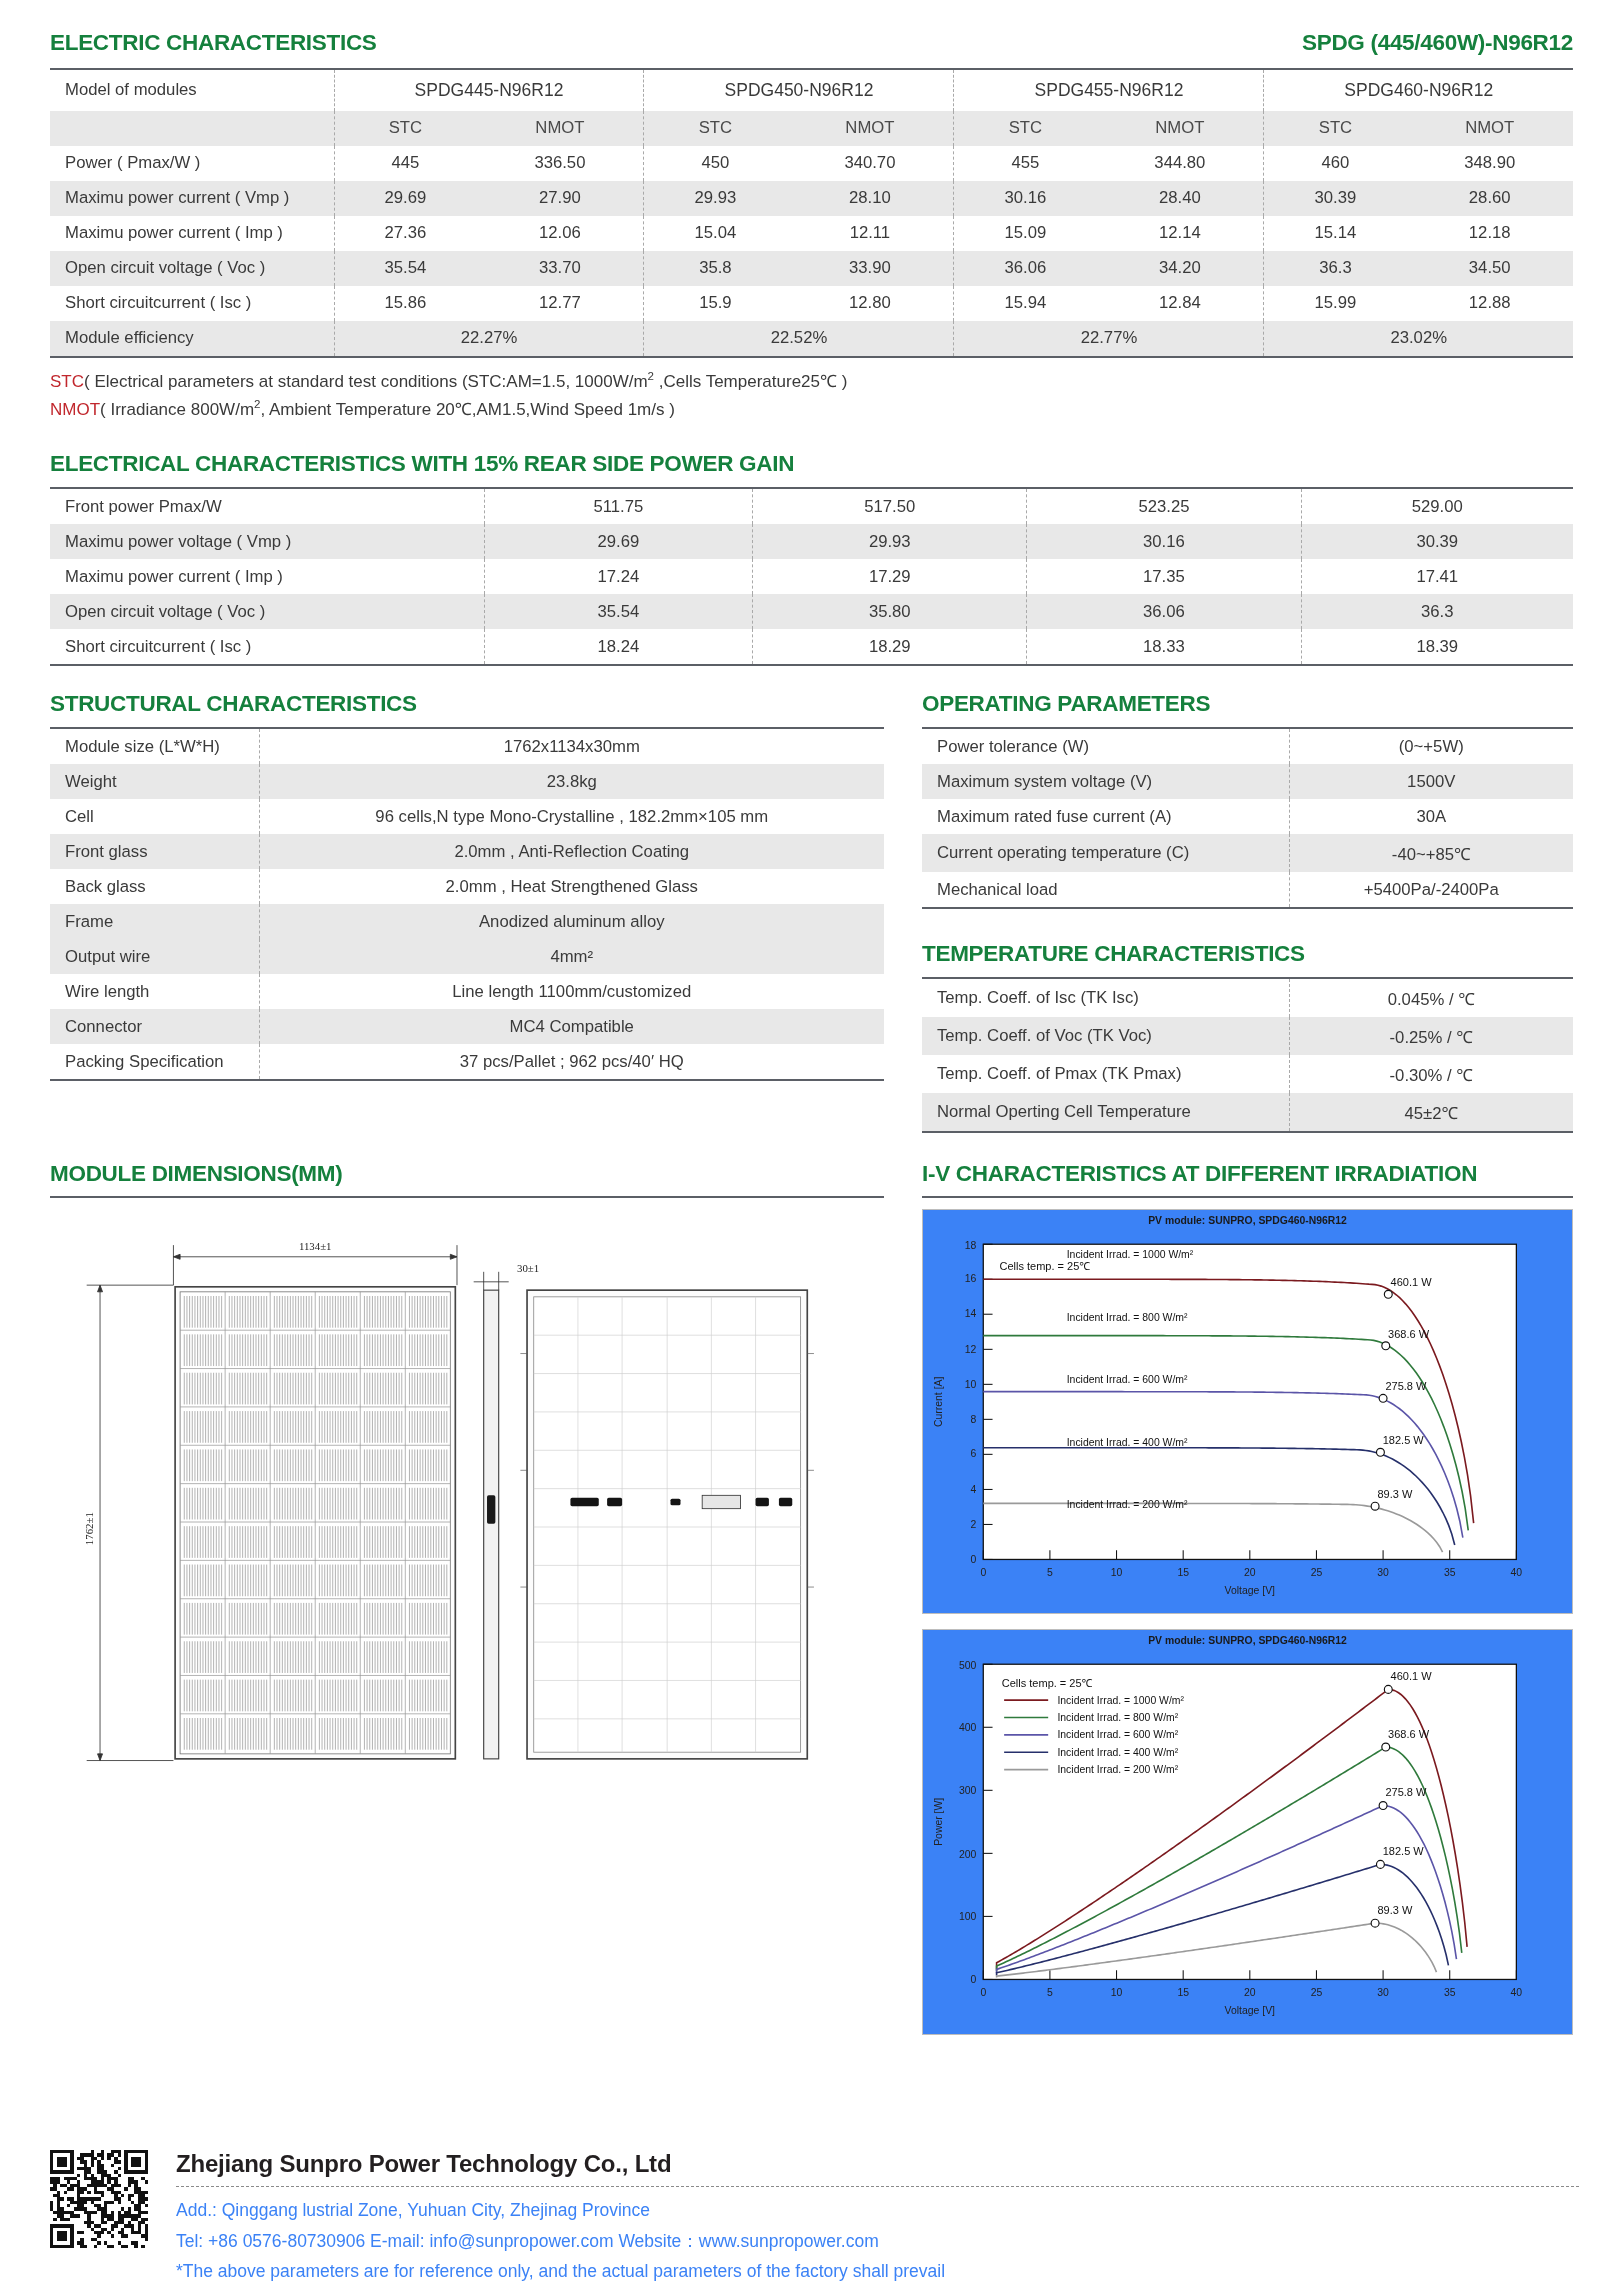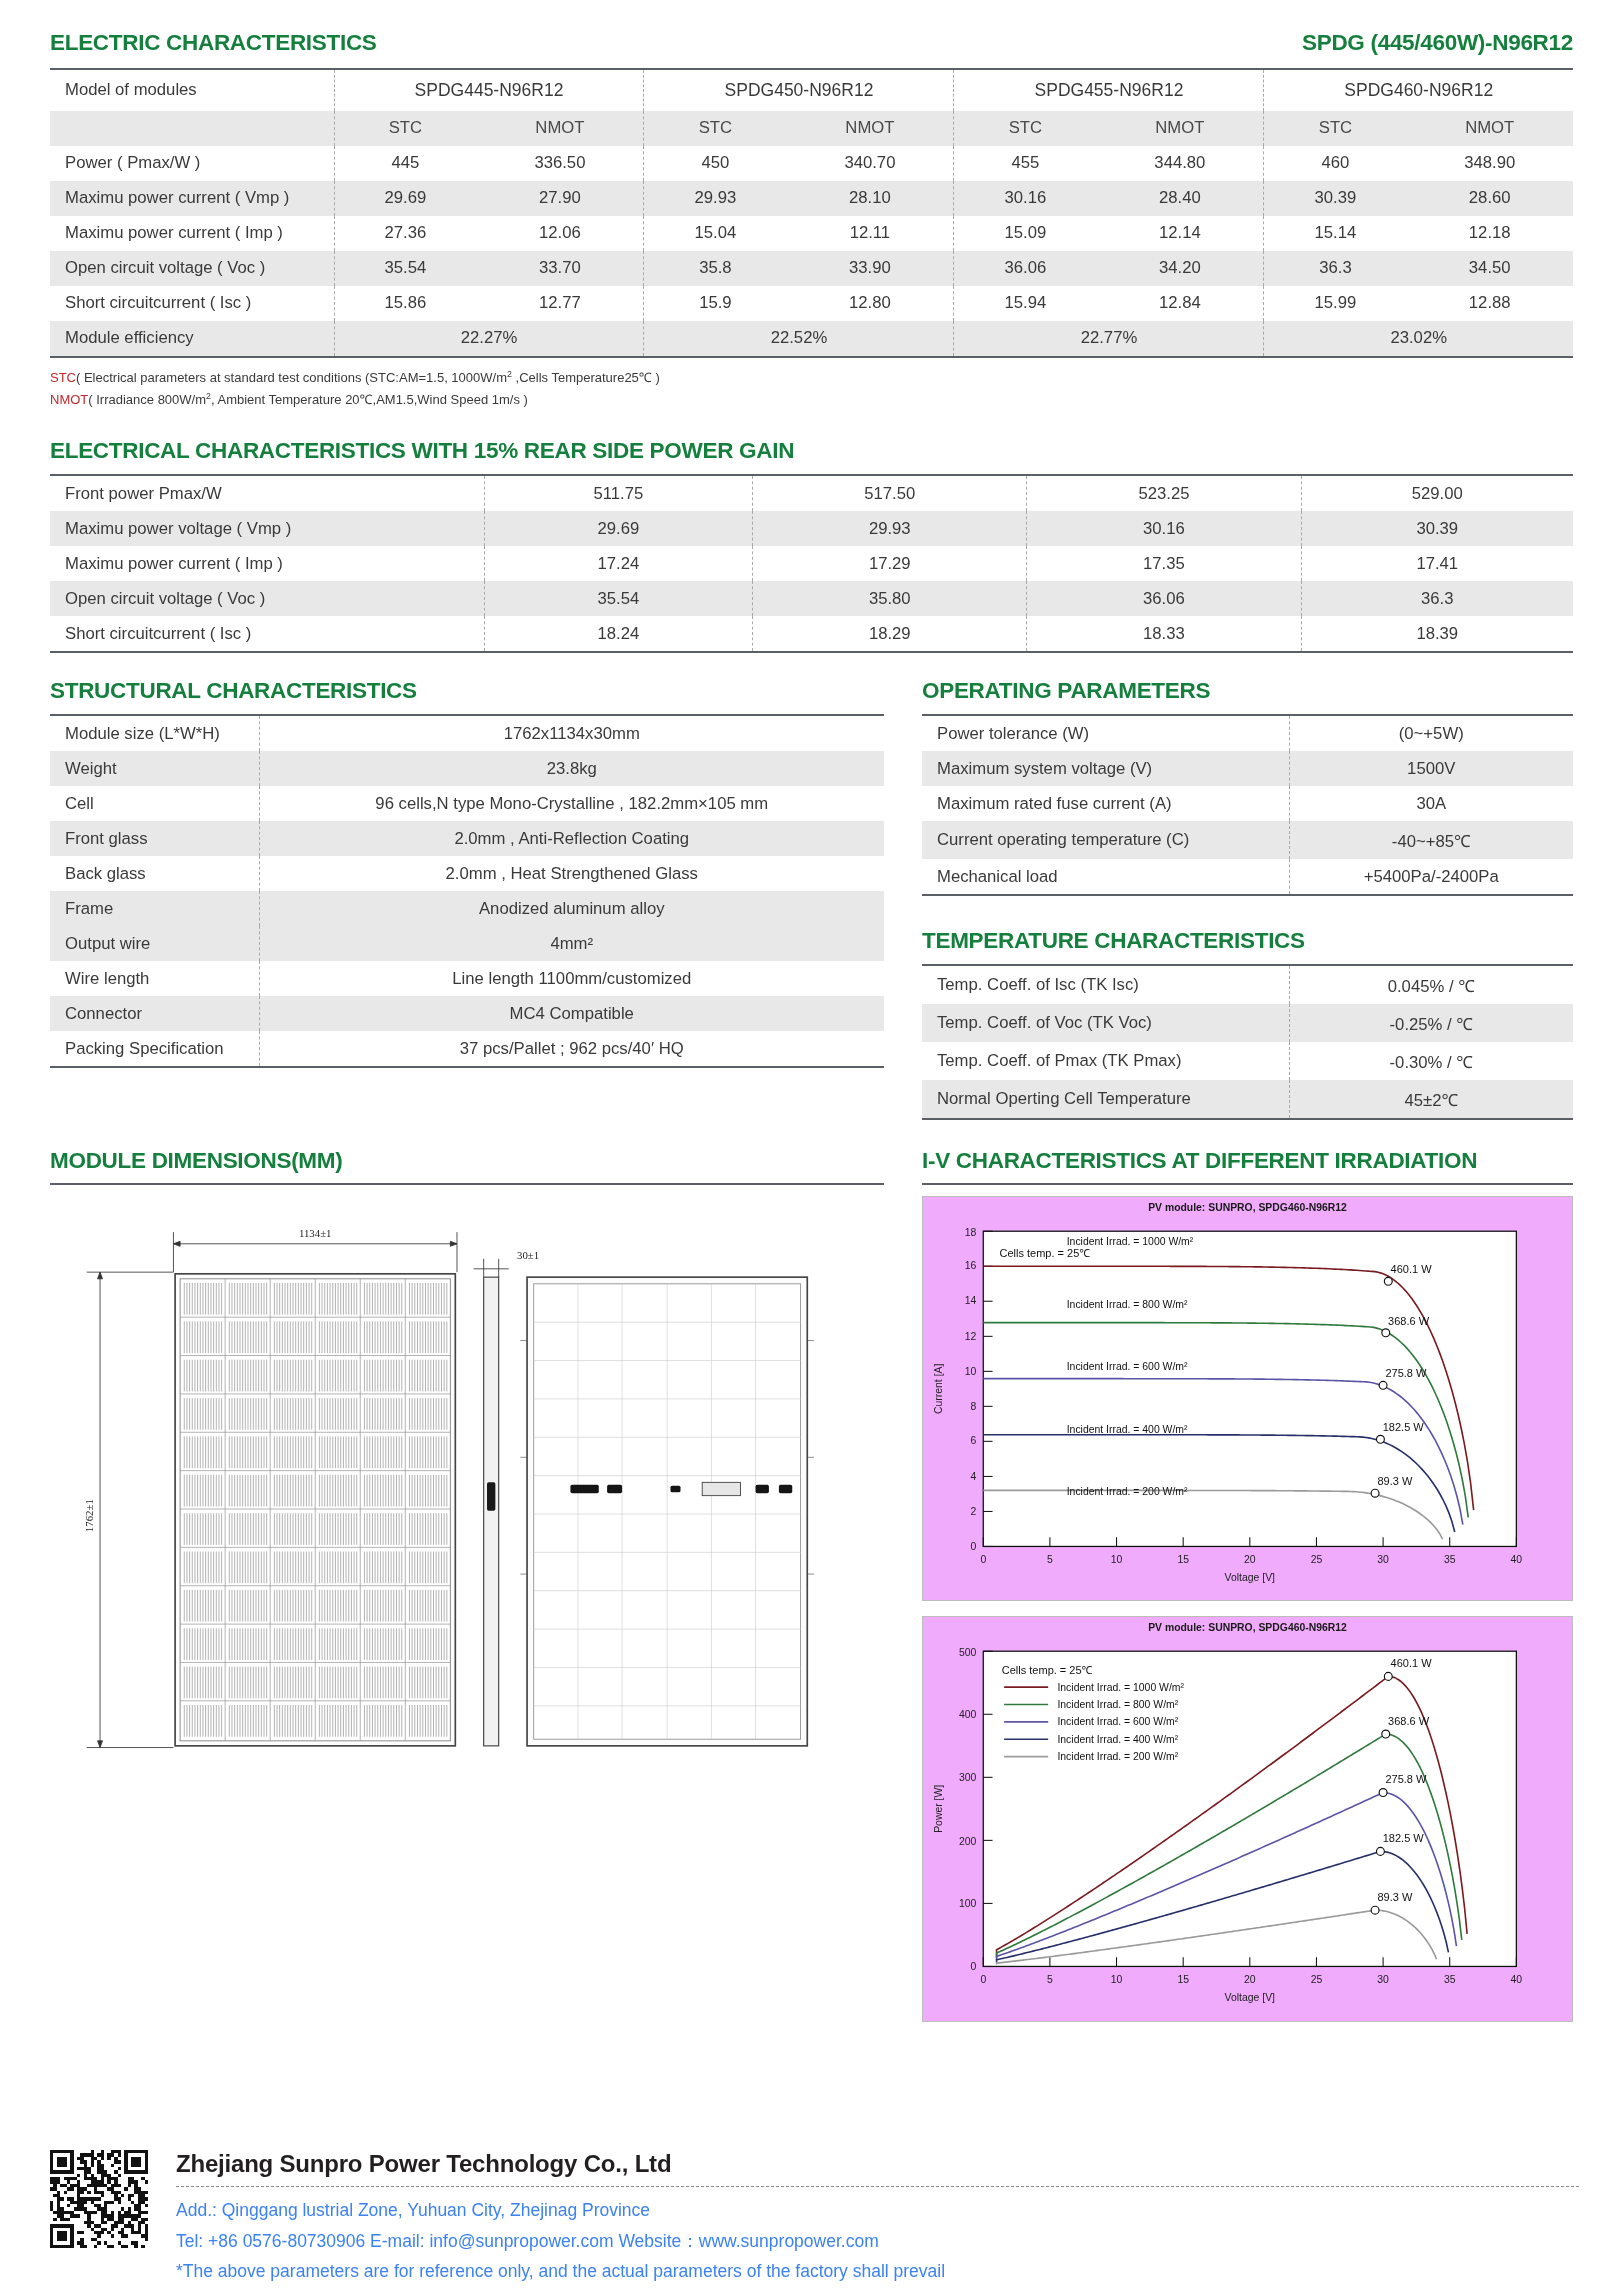--- a/index.html
+++ b/index.html
@@ -32,35 +32,35 @@
   .rule-top { border-top: 2.5px solid #5b5f66; }
   .rule-bot { border-bottom: 2.5px solid #5b5f66; }
   .vsep { border-left: 0.8px dashed #a9a9a9; }
 
   
   #elec-table { margin-top: 11.7px; }
   #elec-table td { font-size: 16.7px; }
   #elec-table .modelname { font-size: 17.5px; text-align: center; padding: 10px 3.3px; }
   #elec-table .cond { font-size: 16.7px; text-align: center; color: #4a4a4a; }
 
-  .note { font-size: 13px; color: #3a3a3a; margin-top: 10px; line-height: 1.55; }
+  .note { font-size: 17px; color: #3a3a3a; margin-top: 10px; line-height: 1.55; }
   .note .tag { color: #c1272d; }
   sup { font-size: 0.68em; vertical-align: super; }
 
   
   .cols { display: flex; gap: 38px; margin-top: 25px; }
   .col-l { width: 834px; }
   .col-r { flex: 1; }
 
   
   .diagram-wrap { position: relative; margin-top: 22px; }
   .dim-label { font-size: 13px; fill: #222; font-family: "Liberation Serif", serif; }
 
   
-  .chart-box { border: 0.8px solid #bdbdbd; background: #f0abfc; margin-top: 11.7px; position: relative; }
+  .chart-box { border: 0.8px solid #bdbdbd; background: #3b82f6; margin-top: 11.7px; position: relative; }
   .chart-title { text-align: center; font-size: 10.4px; font-weight: bold; color: #1a1a1a; padding: 5px 0 1.7px; }
   .axis-txt { font-size: 9px; fill: #222; }
   .tick-txt { font-size: 9px; fill: #222; }
   .ann-txt  { font-size: 9.5px; fill: #111; }
   .leg-txt  { font-size: 9px; fill: #111; }
 
   
   .footer { position: absolute; left: 50px; right: 44px; bottom: 38px; display: flex; gap: 28px; align-items: flex-start; }
   .qr { width: 98px; height: 98px; flex: none; }
   .company { font-size: 24px; font-weight: bold; color: #231f20; letter-spacing: -0.2px; }

